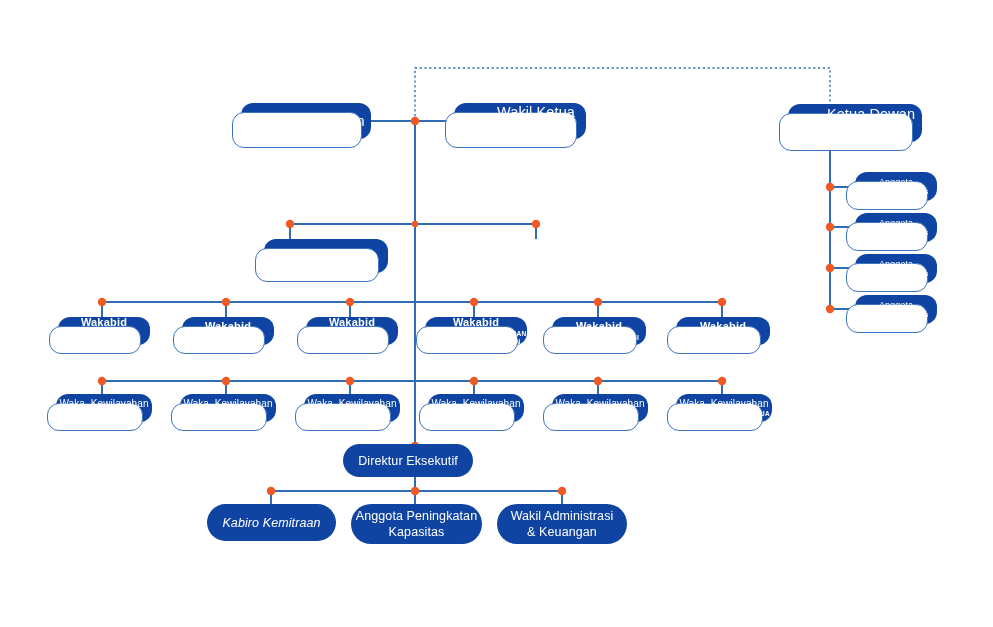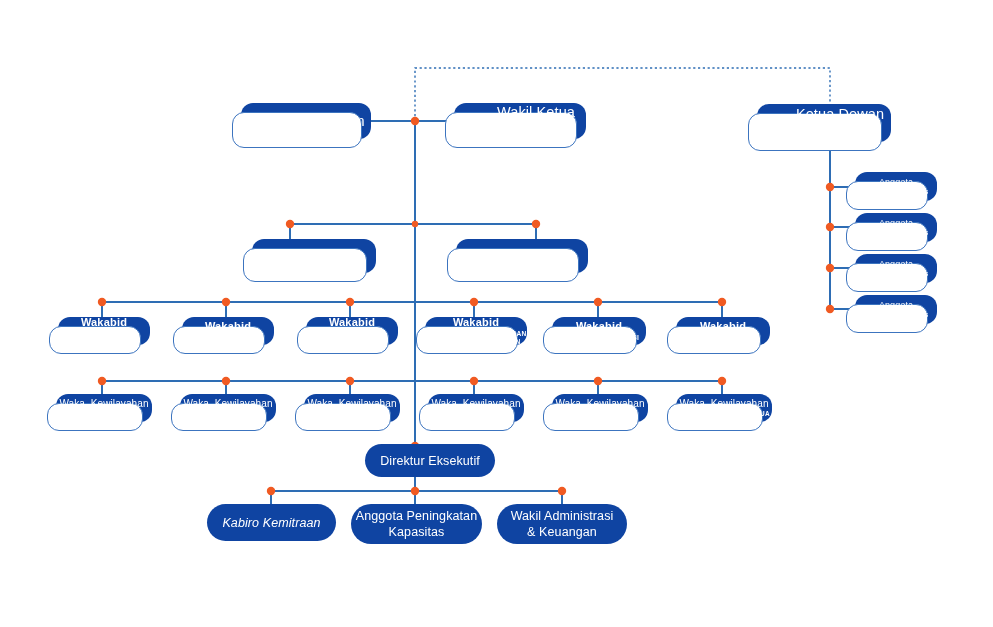--- a/index.html
+++ b/index.html
@@ -129,21 +129,21 @@
   </svg>
 
   <div class="node shadow" style="left:241px;top:103px;width:130px;height:36px;">
     <span class="t1">Ketua Umum</span>
   </div>
 
   <div class="node shadow" style="left:454px;top:103px;width:132px;height:36px;">
     <span class="t1">Wakil Ketua Umum</span>
   </div>
 
-  <div class="node shadow" style="left:757px;top:104px;width:134px;height:38px;">
+  <div class="node shadow" style="left:788px;top:104px;width:134px;height:38px;">
     <span class="t1">Ketua Dewan</span>
     <span class="t1">Pengawas</span>
   </div>
 
   <div class="node shadow" style="left:855px;top:172px;width:82px;height:29px;">
     <span class="t-ang">Anggota</span>
     <span class="t-ang-sub">DEWAN PENGAWAS</span>
   </div>
   <div class="node shadow" style="left:855px;top:213px;width:82px;height:29px;">
     <span class="t-ang">Anggota</span>
@@ -151,27 +151,24 @@
   </div>
   <div class="node shadow" style="left:855px;top:254px;width:82px;height:29px;">
     <span class="t-ang">Anggota</span>
     <span class="t-ang-sub">DEWAN PENGAWAS</span>
   </div>
   <div class="node shadow" style="left:855px;top:295px;width:82px;height:29px;">
     <span class="t-ang">Anggota</span>
     <span class="t-ang-sub">DEWAN PENGAWAS</span>
   </div>
 
-  <div class="node shadow" style="left:252px;top:239px;width:124px;height:34px;">
+  <div class="node shadow" style="left:264px;top:239px;width:124px;height:34px;">
     <span class="t2">Sekretaris Umum</span>
   </div>
 
-  <div class="node shadow" style="left:456px;top:239px;width:132px;height:34px;">
-    <span class="t2">Bendahara Umum</span>
-  </div>
 
   <div class="node shadow" style="left:58px;top:317px;width:92px;height:28px;">
     <span class="t-main">Wakabid</span>
     <span class="t-sub">SOSIAL, MITIGASI</span>
     <span class="t-sub" style="margin-top:0">BENCANA &amp; DPI</span>
   </div>
   <div class="node shadow" style="left:182px;top:317px;width:92px;height:28px;">
     <span class="t-main">Wakabid</span>
     <span class="t-sub">INFOKOM</span>
   </div>
@@ -212,21 +209,21 @@
   </div>
   <div class="node shadow" style="left:552px;top:394px;width:96px;height:28px;">
     <span class="t-wil">Waka. Kewilayahan</span>
     <span class="t-wil-sub">SULAWESI</span>
   </div>
   <div class="node shadow" style="left:676px;top:394px;width:96px;height:28px;">
     <span class="t-wil">Waka. Kewilayahan</span>
     <span class="t-wil-sub">MALUKU - MALUT - PAPUA</span>
   </div>
 
-  <div class="node pill" style="left:365px;top:444px;width:130px;height:33px;">
+  <div class="node pill" style="left:343px;top:444px;width:130px;height:33px;">
     <span class="t-kab">Direktur Eksekutif</span>
   </div>
 
   <div class="node pill" style="left:207px;top:504px;width:129px;height:37px;font-style:italic;">
     <span class="t-kab">Kabiro Kemitraan</span>
   </div>
   <div class="node pill" style="left:351px;top:504px;width:131px;height:40px;">
     <span class="t-kab">Anggota Peningkatan</span>
     <span class="t-kab">Kapasitas</span>
   </div>

